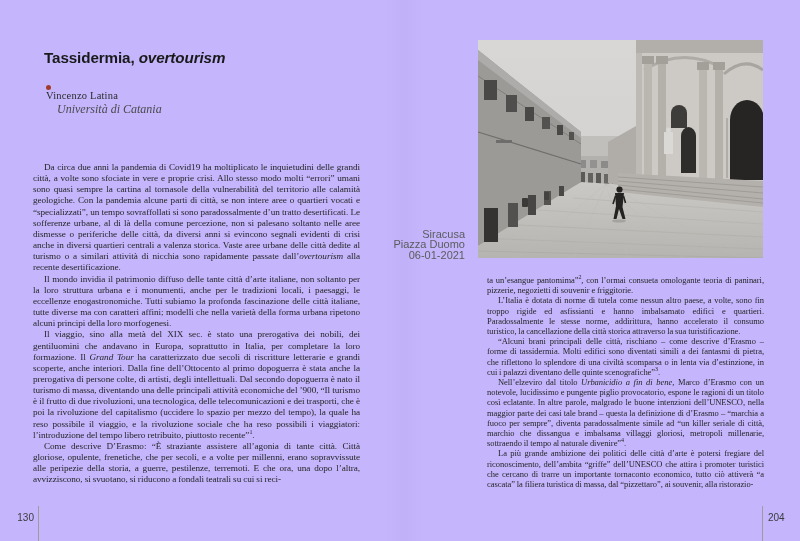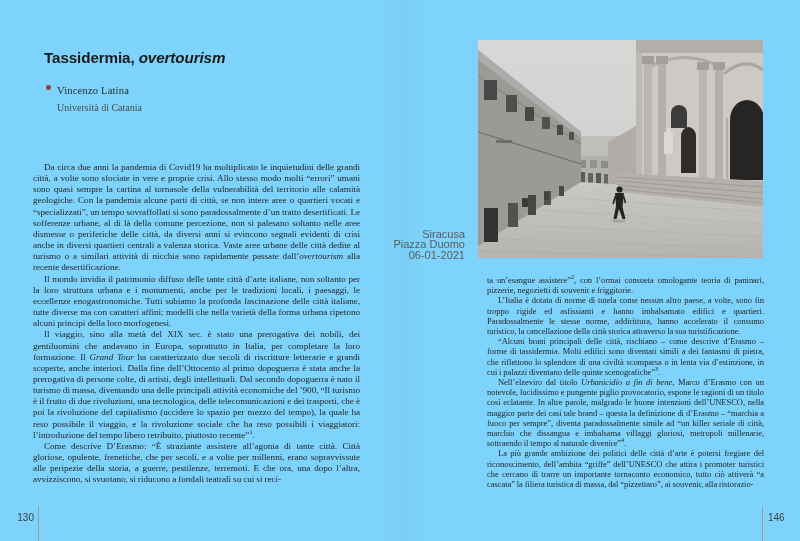--- a/index.html
+++ b/index.html
@@ -1,44 +1,44 @@
 <!DOCTYPE html>
 <html lang="it"><head>
 <meta charset="utf-8">
 <style>
   html,body{margin:0;padding:0;background:#e8e8e6;}
   .spread{
     position:relative;width:800px;height:541px;margin:0 auto;
-    background:#7dd3fc;overflow:hidden;
+    background:#c4b5fd;overflow:hidden;
     font-family:"Liberation Serif",serif;color:#262626;
   }
   .gutter{
     position:absolute;left:384px;top:0;width:40px;height:541px;
     background:linear-gradient(to right,rgba(0,0,0,0),rgba(0,0,0,0.025),rgba(0,0,0,0));
     pointer-events:none;
   }
   
   .title{
     position:absolute;left:44px;top:38px;width:330px;
     font-family:"Liberation Sans",sans-serif;font-weight:700;
     font-size:15.2px;line-height:19px;color:#1a1a1a;letter-spacing:-0.1px;
   }
   .title .it{font-style:italic;}
   .author-row{
-    position:absolute;left:46px;top:85px;display:flex;align-items:flex-start;gap:6px;
+    position:absolute;left:46px;top:85px;display:flex;align-items:flex-start;gap:0;flex-direction:column;
   }
   .bullet{
     width:5px;height:5px;border-radius:50%;background:#a23b2a;flex:0 0 auto;
   }
   .author-name{
     font-family:"Liberation Serif",serif;font-size:10.5px;color:#2b2b2b;letter-spacing:0.2px;
   }
   .affiliation{
     position:absolute;left:57px;top:102px;
-    font-family:"Liberation Serif",serif;font-size:10px;color:#4a4a4a;
+    font-family:"Liberation Serif",serif;font-style:italic;font-size:12px;color:#4a4a4a;
   }
   
   .bodycol{text-align:justify;overflow:hidden;hyphens:auto;-webkit-hyphens:auto;}
   .bodycol p{margin:0;text-align:justify;word-spacing:-0.2px;}
   .bodycol p.indent{text-indent:11px;}
   .bodycol .it{font-style:italic;}
   .bodycol sup.fn{font-size:6px;line-height:0;vertical-align:super;}
   .col-left{
     position:absolute;left:33px;top:162px;width:327px;height:354px;
     font-size:9.2px;line-height:11.15px;letter-spacing:-0.05px;
@@ -197,25 +197,25 @@
       </svg>
     </figure>
 
     <div class="caption">
       <div>Siracusa</div>
       <div>Piazza Duomo</div>
       <div>06-01-2021</div>
     </div>
 
     <div class="bodycol col-right">
-        <p class=""><span>ta un’esangue assistere”</span><sup class="fn">2</sup><span>, con l’ormai consueta omologante teoria di paninari, pizzerie, negozietti di souvenir e friggitorie.</span></p>
+        <p class=""><span>ta un’esangue pantomima”</span><sup class="fn">2</sup><span>, con l’ormai consueta omologante teoria di paninari, pizzerie, negozietti di souvenir e friggitorie.</span></p>
         <p class="indent"><span>L’Italia è dotata di norme di tutela come nessun altro paese, a volte, sono fin troppo rigide ed asfissianti e hanno imbalsamato edifici e quartieri. Paradossalmente le stesse norme, addirittura, hanno accelerato il consumo turistico, la cancellazione della città storica attraverso la sua turistificazione.</span></p>
         <p class="indent"><span>“Alcuni brani principali delle città, rischiano – come descrive d’Erasmo – forme di tassidermia. Molti edifici sono diventati simili a dei fantasmi di pietra, che riflettono lo splendore di una civiltà scomparsa o in lenta via d’estinzione, in cui i palazzi diventano delle quinte scenografiche”</span><sup class="fn">3</sup><span>.</span></p>
         <p class="indent"><span>Nell’elzeviro dal titolo </span><span class="it">Urbanicidio a fin di bene</span><span>, Marco d’Erasmo con un notevole, lucidissimo e pungente piglio provocatorio, espone le ragioni di un titolo così eclatante. In altre parole, malgrado le buone intenzioni dell’UNESCO, nella maggior parte dei casi tale brand – questa la definizione di d’Erasmo – “marchia a fuoco per sempre”, diventa paradossalmente simile ad “un killer seriale di città, marchio che dissangua e imbalsama villaggi gloriosi, metropoli millenarie, sottraendo il tempo al naturale divenire”</span><sup class="fn">4</sup><span>.</span></p>
         <p class="indent"><span>La più grande ambizione dei politici delle città d’arte è potersi fregiare del riconoscimento, dell’ambita “griffe” dell’UNESCO che attira i promoter turistici che cercano di trarre un importante tornaconto economico, tutto ciò attiverà “a cascata” la filiera turistica di massa, dal “pizzettaro”, ai souvenir, alla ristorazio-</span></p>
       </div>
 
-    <div class="folio folio-right">146</div>
+    <div class="folio folio-right">204</div>
     <div class="folio-rule rule-right"></div>
   </div>
 
   <div class="gutter"></div>
 </div>
 
 </body></html>

